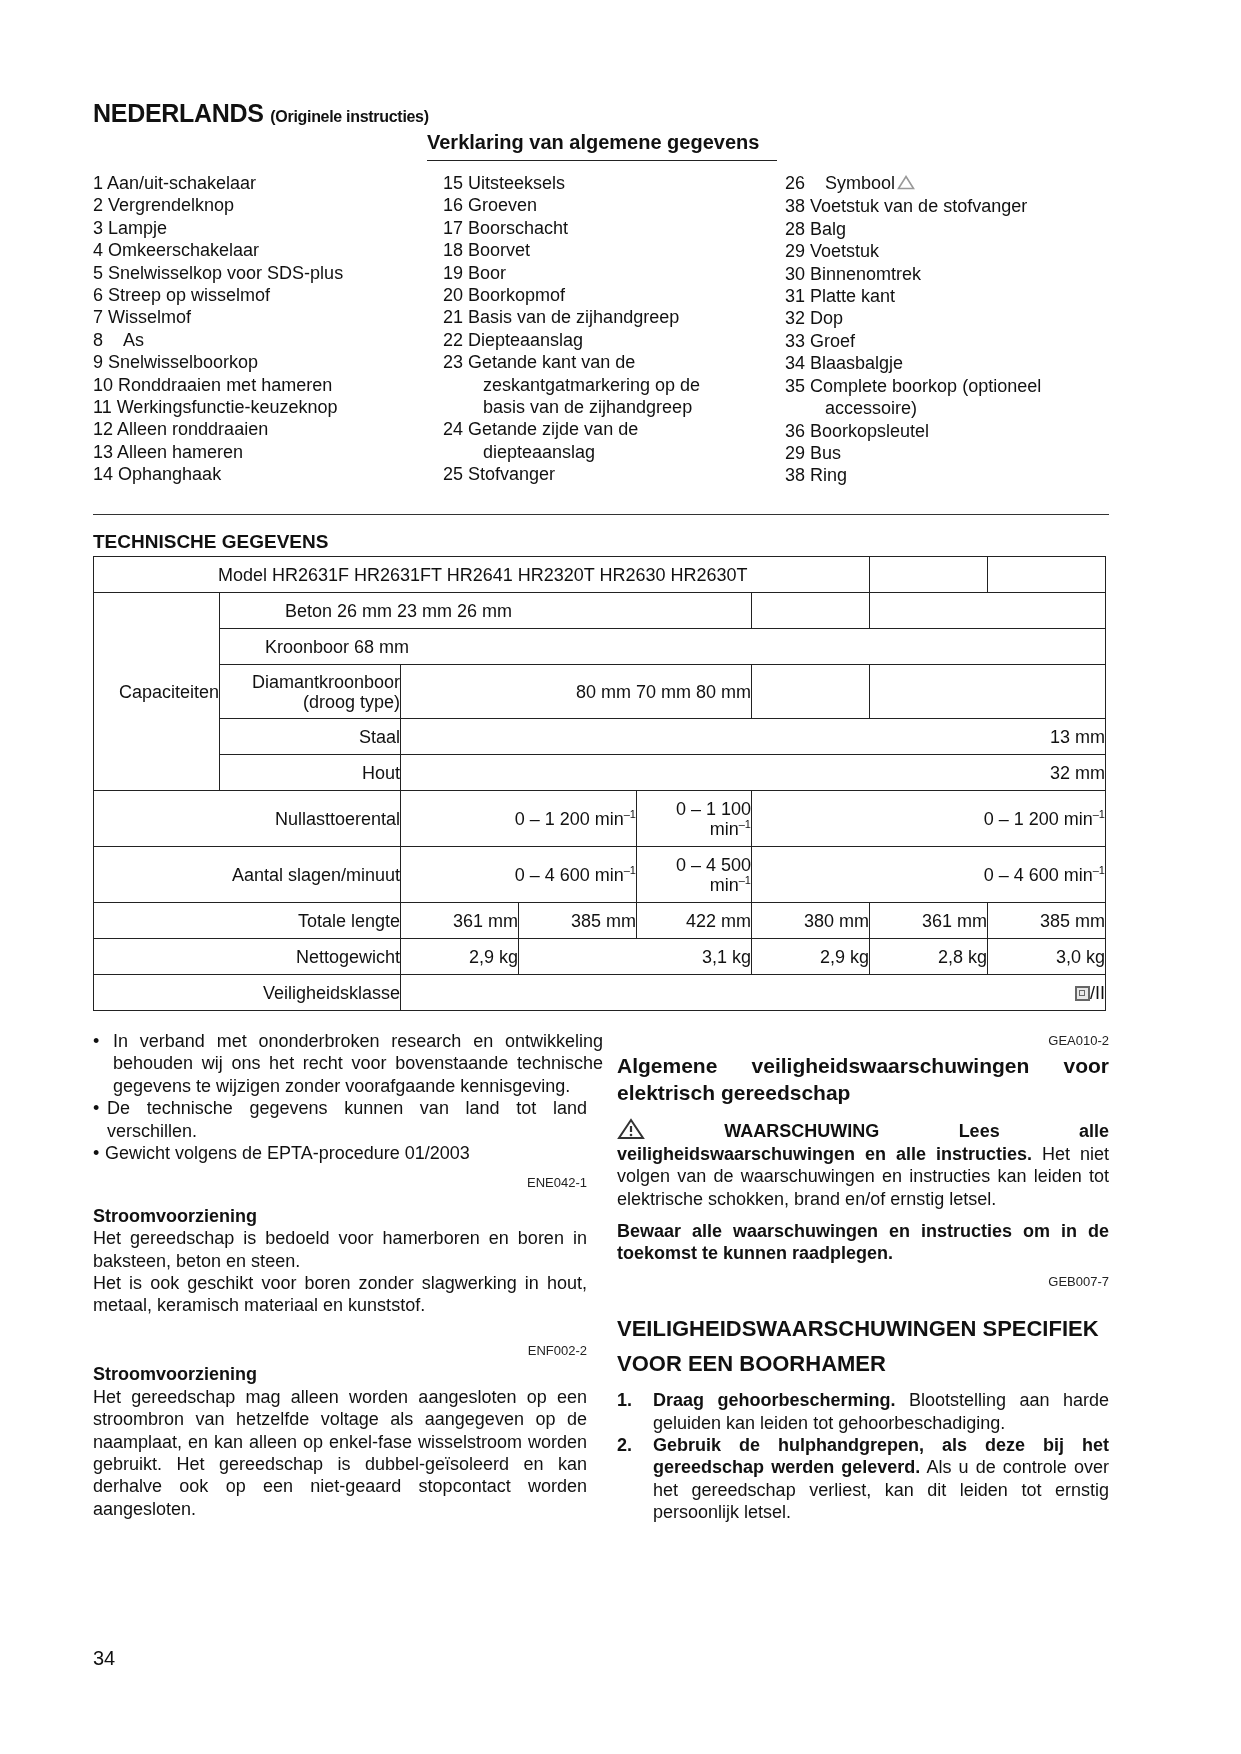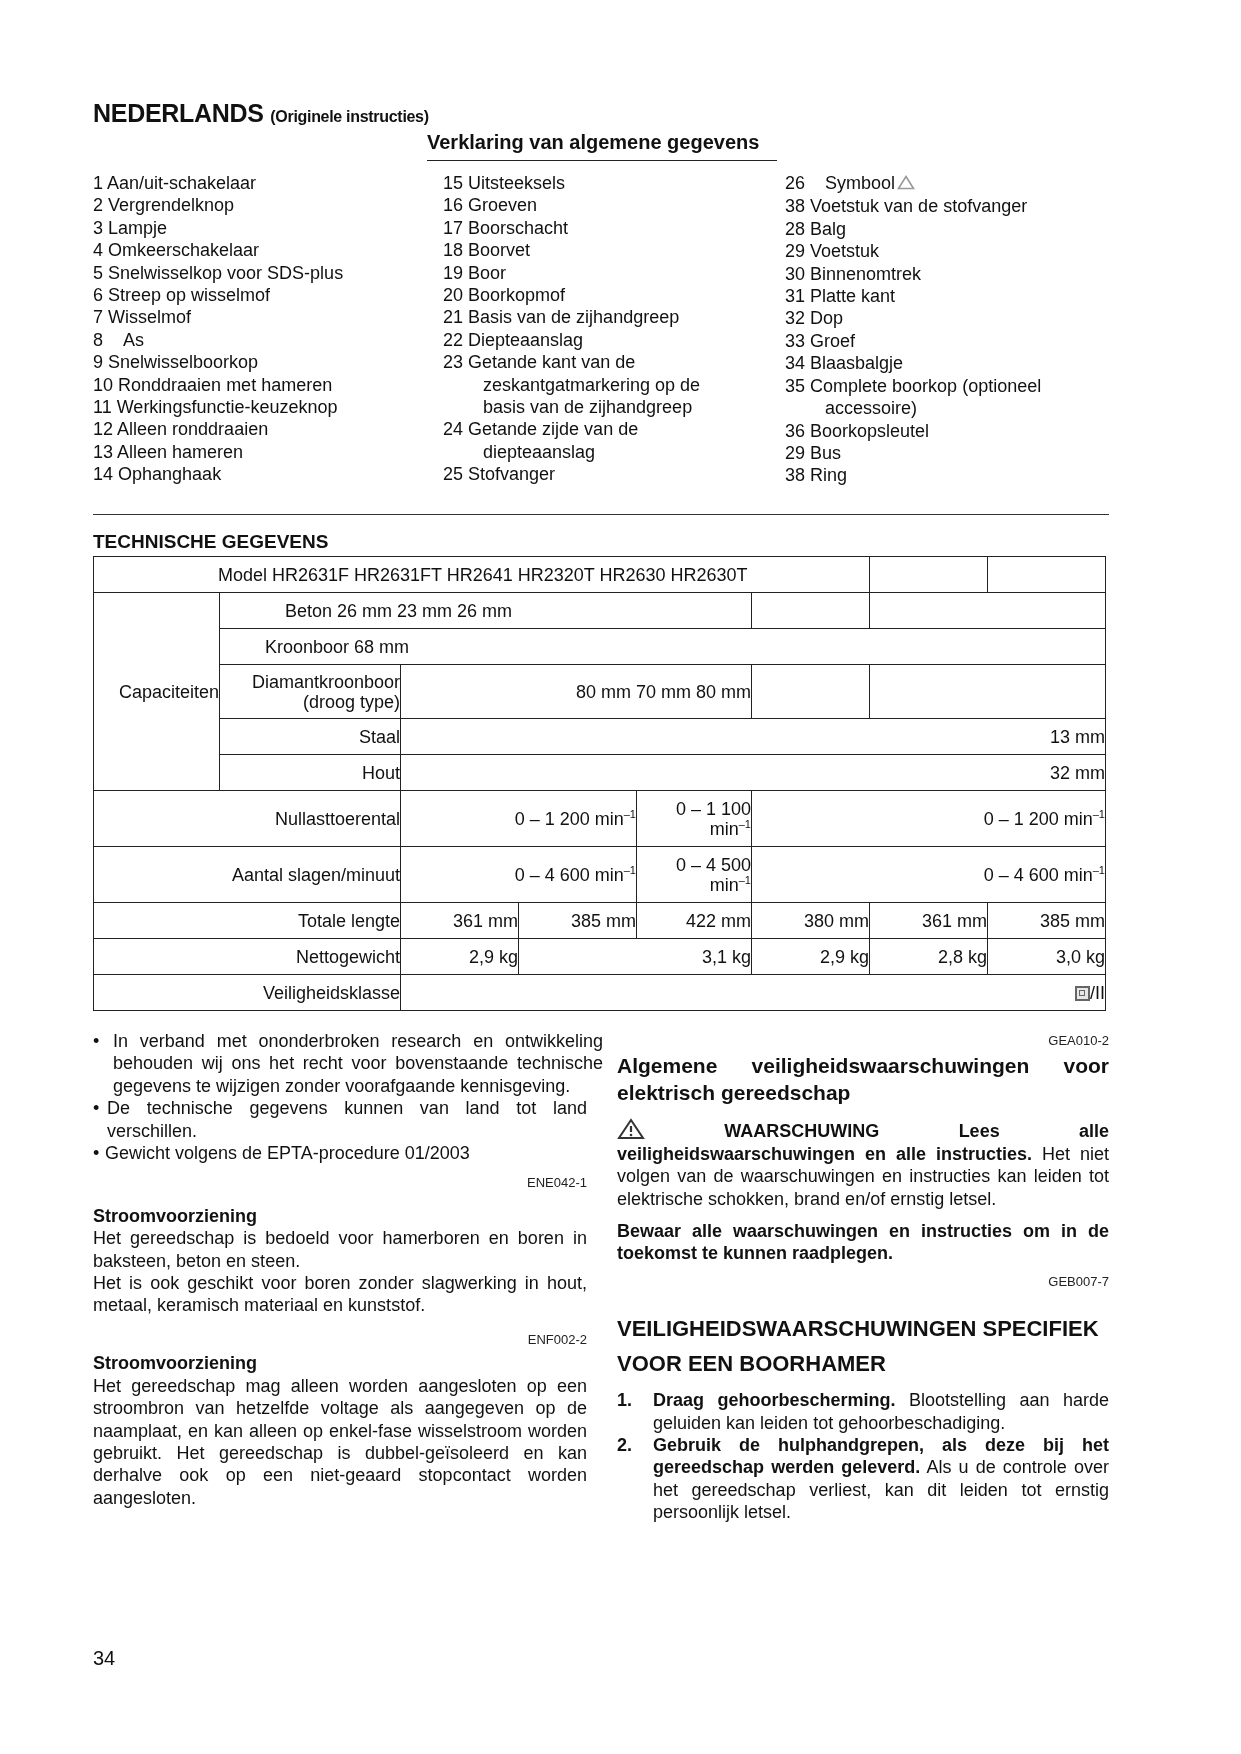--- a/index.html
+++ b/index.html
@@ -185,21 +185,21 @@
       <span>De technische gegevens kunnen van land tot land verschillen.</span>
     </div>
   <div class="bullet">
       <span class="b" style="width:12px">•</span>
       <span>Gewicht volgens de EPTA-procedure 01/2003</span>
     </div>
   <div class="code" style="margin-top:8px">ENE042-1</div>
   <div class="h-bold" style="margin-top:10px">Stroomvoorziening</div>
   <div class="just">Het gereedschap is bedoeld voor hamerboren en boren in baksteen, beton en steen.</div>
   <div class="just">Het is ook geschikt voor boren zonder slagwerking in hout, metaal, keramisch materiaal en kunststof.</div>
-  <div class="code" style="margin-top:12px">ENF002-2</div>
+  <div class="code" style="margin-top:23px">ENF002-2</div>
   <div class="h-bold" style="margin-top:1px">Stroomvoorziening</div>
   <div class="just">Het gereedschap mag alleen worden aangesloten op een stroombron van hetzelfde voltage als aangegeven op de naamplaat, en kan alleen op enkel-fase wisselstroom worden gebruikt. Het gereedschap is dubbel-geïsoleerd en kan derhalve ook op een niet-geaard stopcontact worden aangesloten.</div>
 </div>
 
 <div class="abs right-col" style="top:1030px">
   <div class="code">GEA010-2</div>
   <div class="h2 just" style="text-align-last:left">Algemene veiligheidswaarschuwingen voor elektrisch gereedschap</div>
   <div class="just" style="margin-top:12px">
     <span><svg width="28" height="22" viewBox="0 0 28 22" style="vertical-align:-3px">
           <polygon points="14,2 26,20 2,20" fill="none" stroke="#333" stroke-width="2"></polygon>

